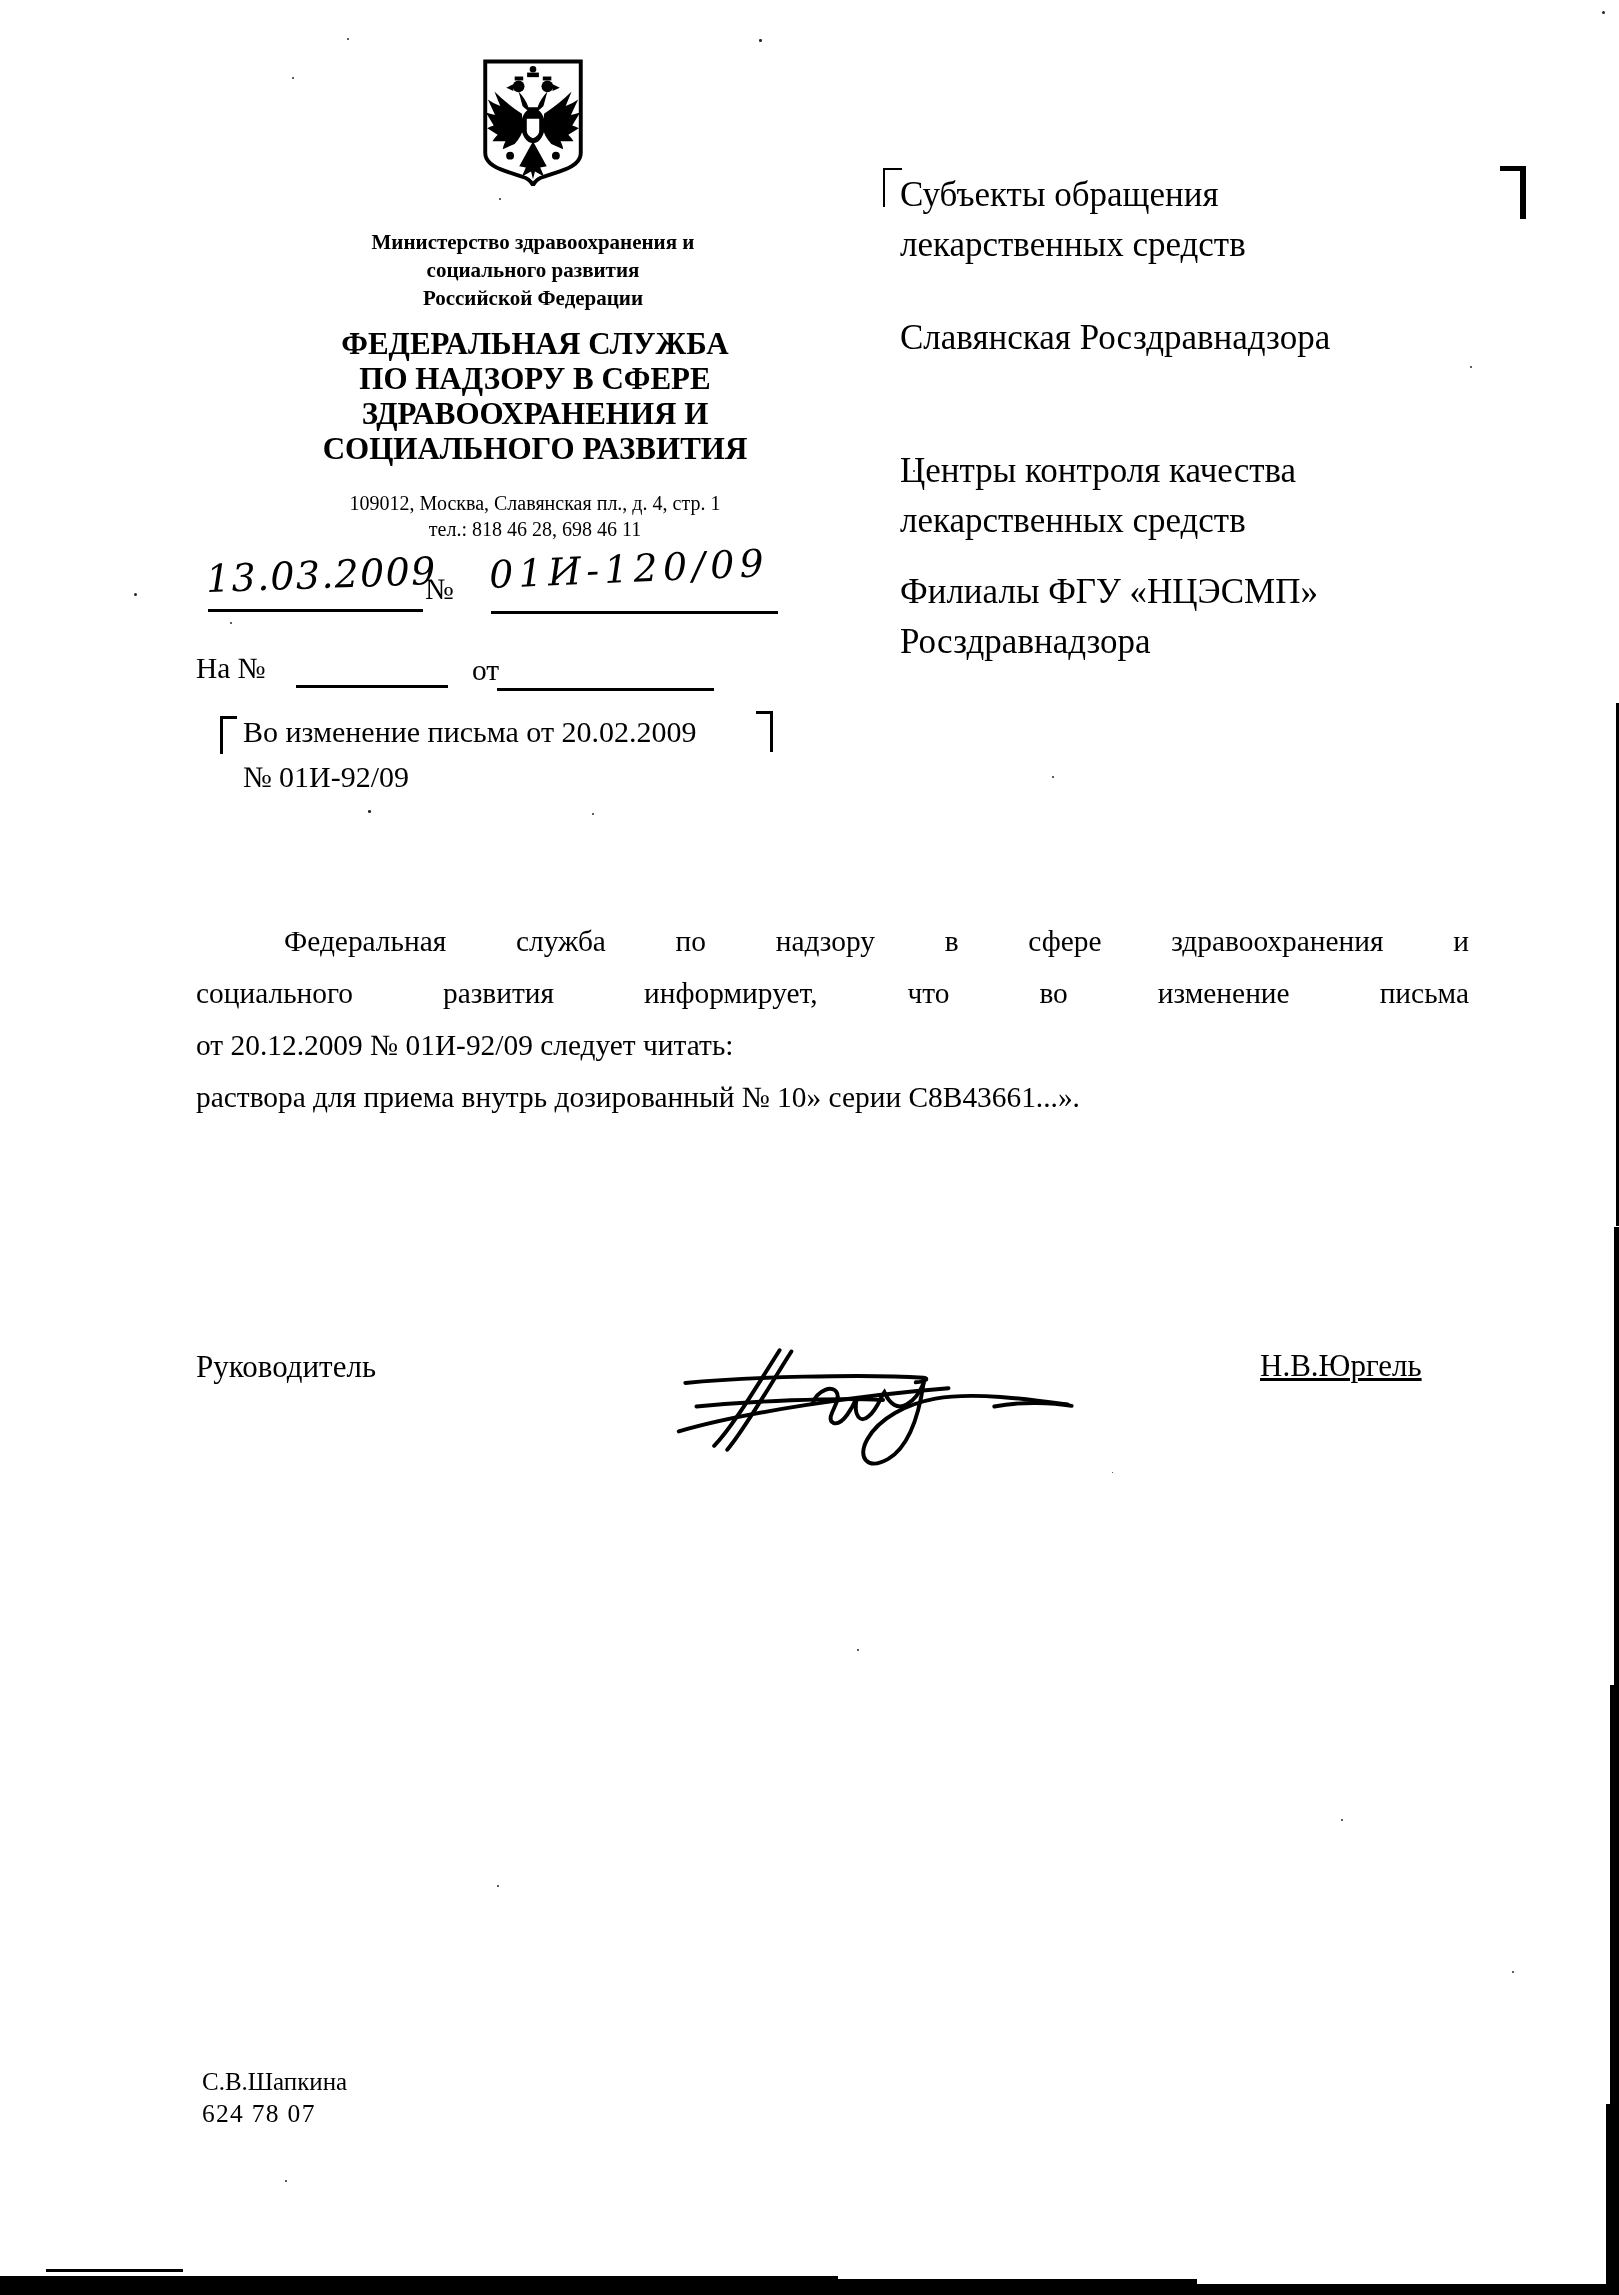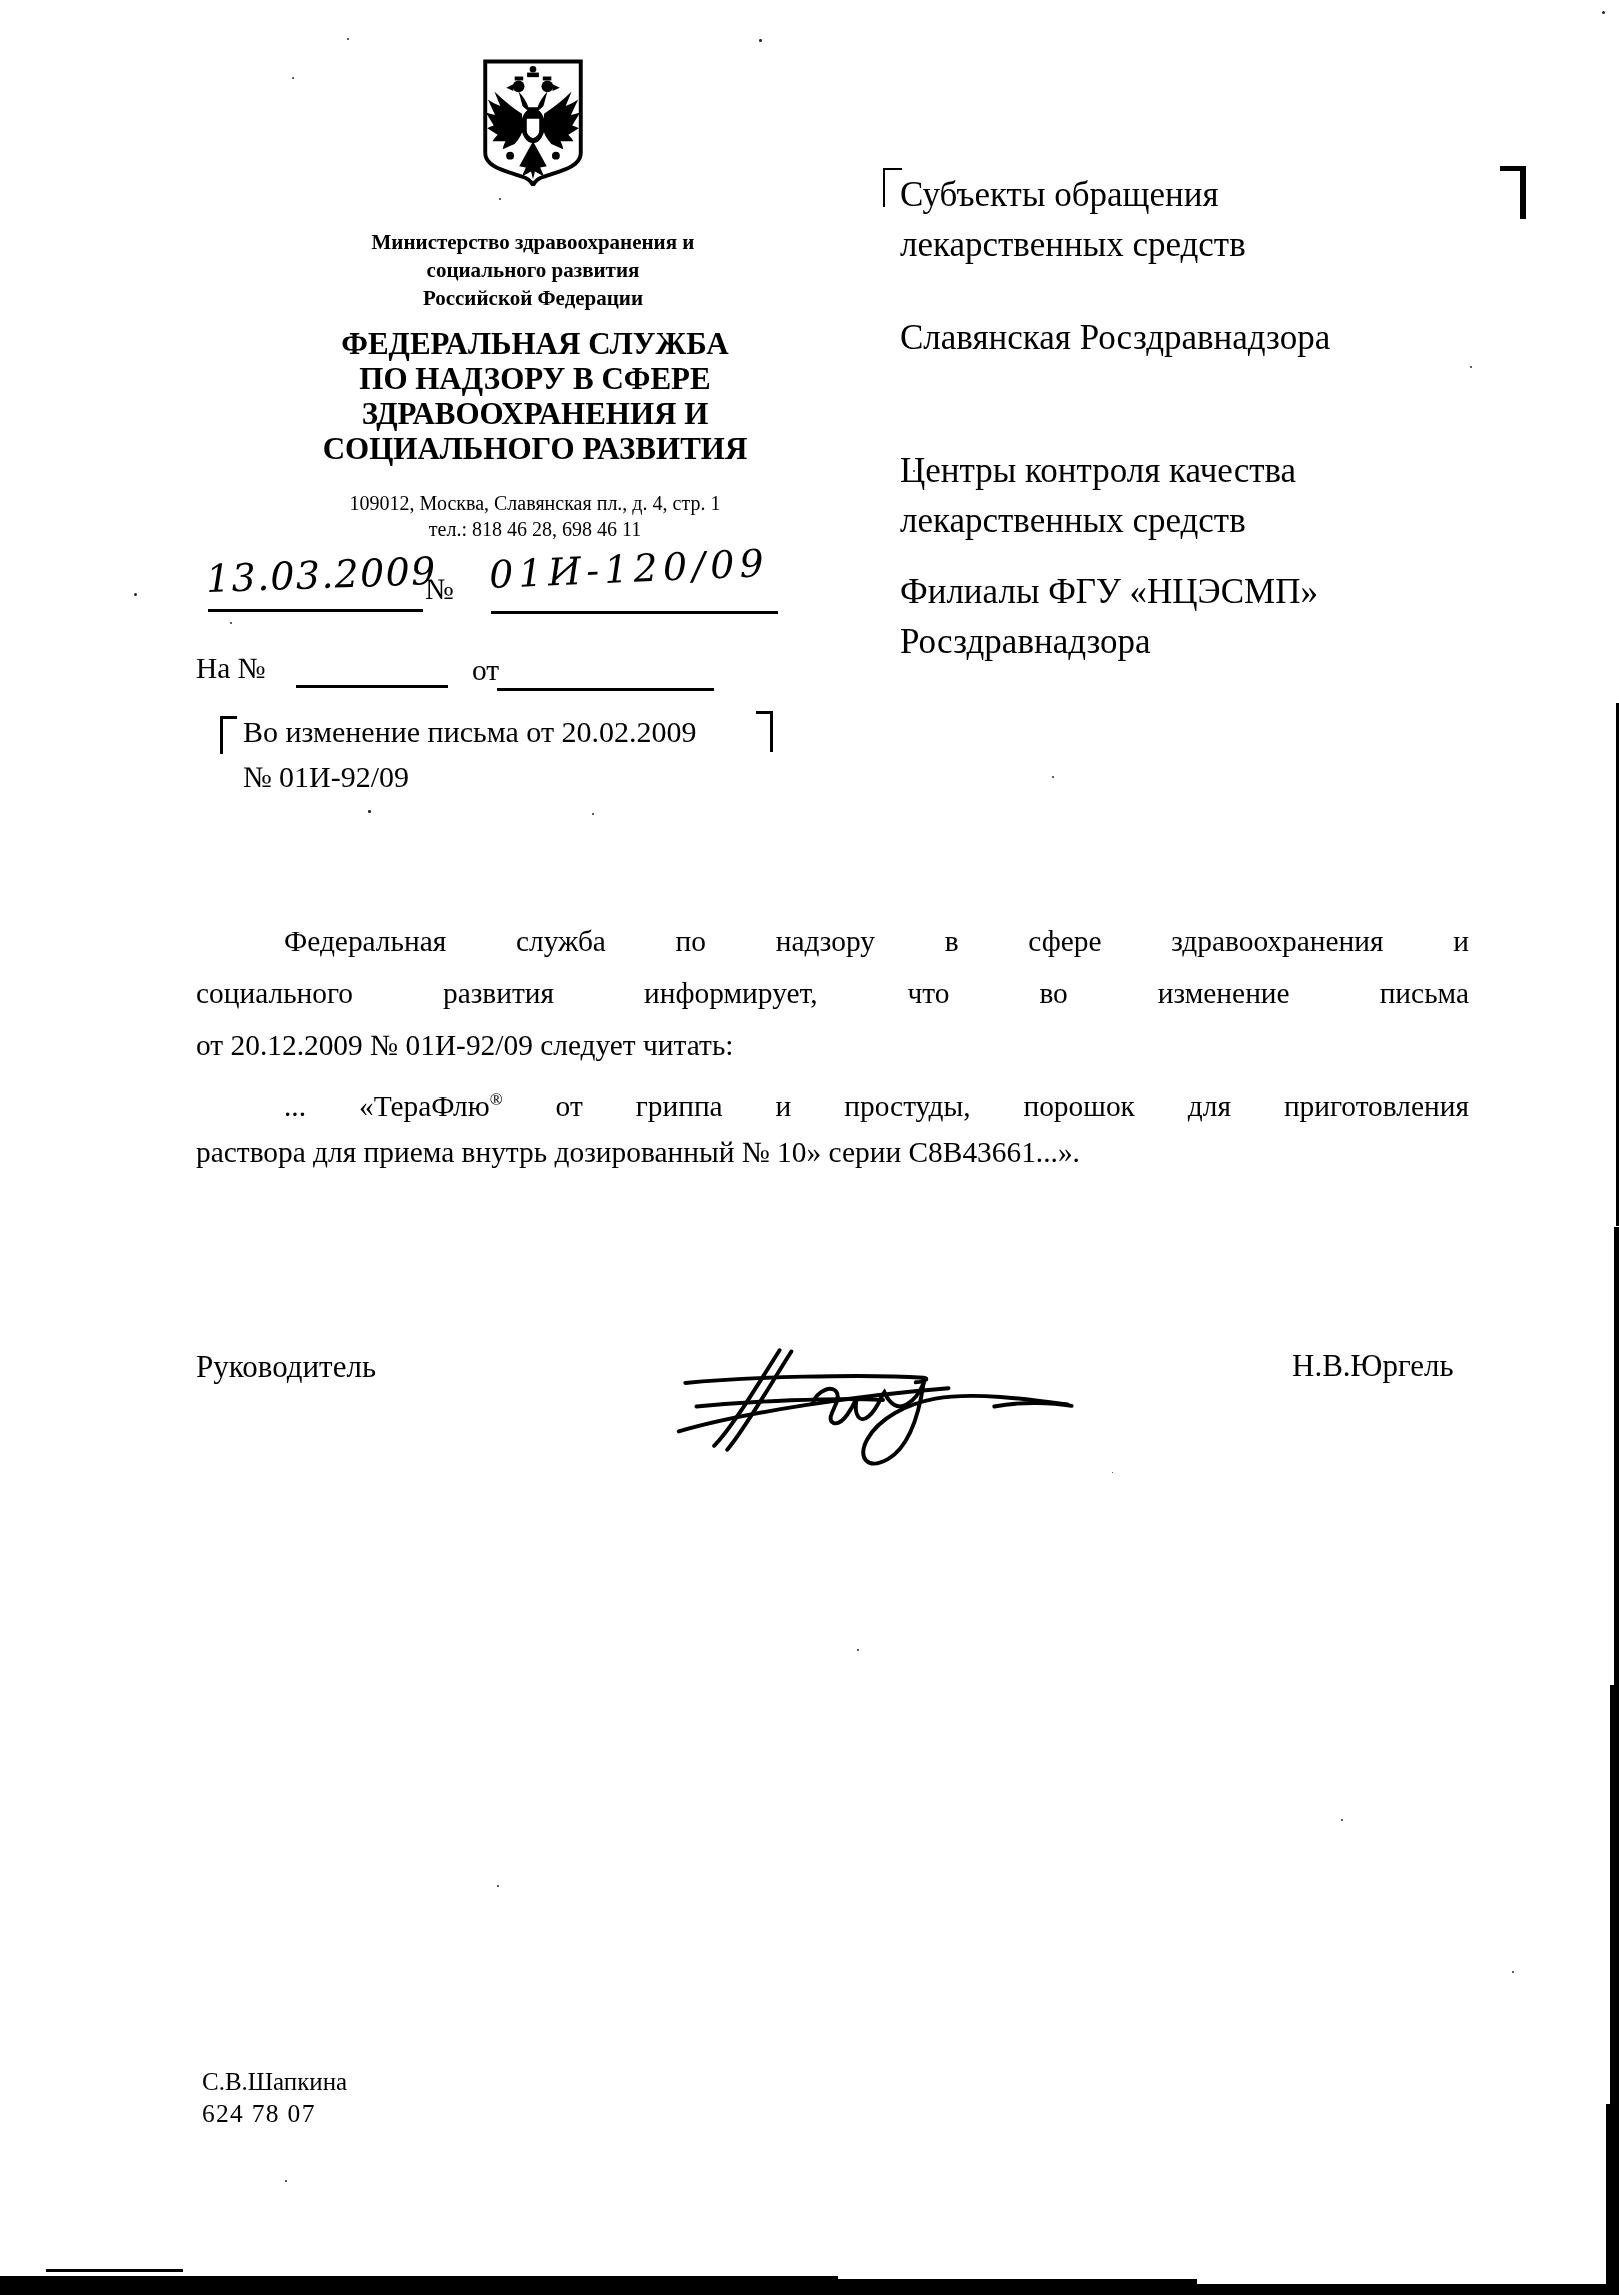--- a/index.html
+++ b/index.html
@@ -42,21 +42,21 @@
   
   .body-block{left:196px;top:915px;width:1273px;font-size:29.4px;}
   .bline{height:52px;line-height:52px;white-space:nowrap;}
   .bline.wrapok{white-space:normal;}
   .jline{white-space:normal;text-align:justify;text-align-last:justify;}
   .indent{padding-left:88px;}
   .gap-top{margin-top:3.3px;}
   sup.reg{font-size:58%;vertical-align:super;}
   
   .sig-title{left:196px;top:1349px;font-size:31px;}
-  .sig-name{left:1292px;top:1348px;font-size:31px;white-space:nowrap;}
+  .sig-name{left:1260px;top:1348px;font-size:31px;white-space:nowrap;text-decoration:underline;}
   .sig-svg{left:667px;top:1341px;}
   
   .foot1{left:202px;top:2068px;font-size:25px;}
   .foot2{left:202px;top:2099px;font-size:25.5px;letter-spacing:1.3px;}
   
   .ink{background:#000;}
   .speck{position:absolute;background:#000;border-radius:50%;opacity:.85;}
 </style>
 </head>
 <body>
@@ -135,23 +135,20 @@
   </div>
   <div class="abs rec rec-g4">
     <div>Филиалы ФГУ «НЦЭСМП»</div>
     <div>Росздравнадзора</div>
   </div>
 
   <div class="abs body-block">
     <div class="bline jline indent">Федеральная служба по надзору в сфере здравоохранения и</div>
     <div class="bline jline">социального развития информирует, что во изменение письма</div>
     <div class="bline wrapok">от 20.12.2009 № 01И-92/09 следует читать:</div>
-    <div class="bline jline indent gap-top">
-      <span>... «ТераФлю</span><sup class="reg">®</sup><span> от гриппа и простуды, порошок для приготовления</span>
-    </div>
     <div class="bline wrapok">раствора для приема внутрь дозированный № 10» серии С8В43661...».</div>
   </div>
 
   <div class="abs sig-title">Руководитель</div>
   <div class="abs sig-svg">
     <svg width="419" height="131" viewBox="0 0 640 200">
       <g fill="none" stroke="#000" stroke-width="6" stroke-linecap="round">
         <path d="M28,64 C120,55 300,50 392,56 C400,57 396,62 380,63"></path>
         <path d="M45,100 C130,92 250,86 330,90"></path>
         <path d="M18,138 C120,108 300,82 430,72"></path>

